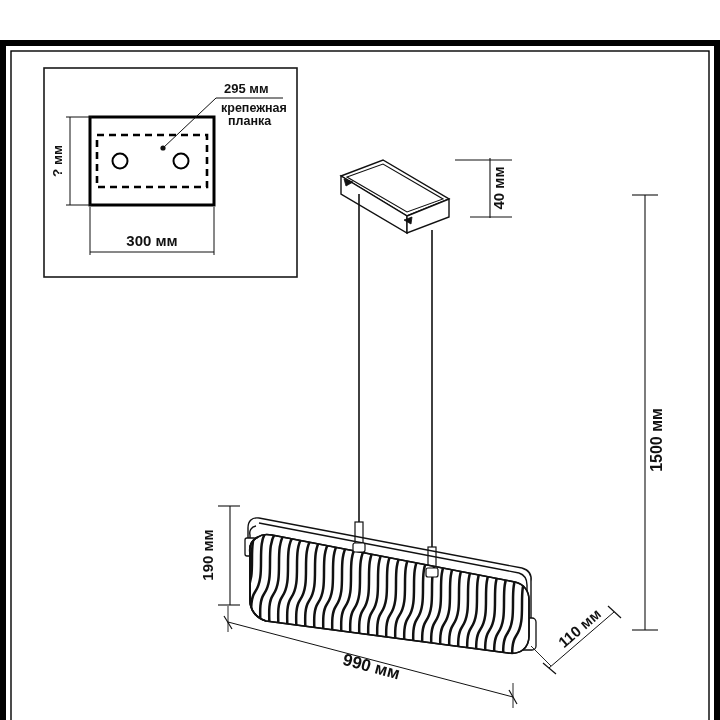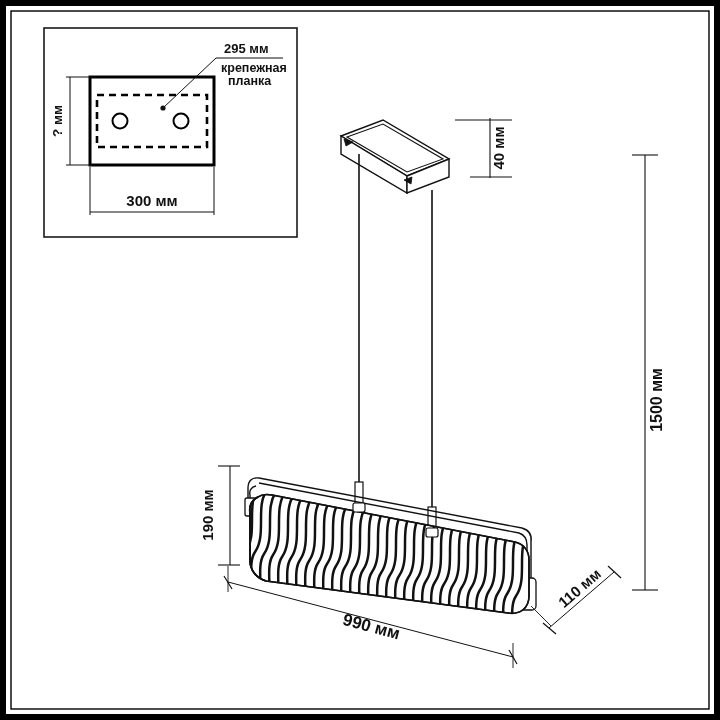--- a/index.html
+++ b/index.html
@@ -1,18 +1,18 @@
 <!DOCTYPE html>
 <html><head>
 <meta charset="utf-8">
 <style>
   html,body{margin:0;padding:0;background:#fff;}
   body{width:720px;height:720px;overflow:hidden;
        font-family:"Liberation Sans",sans-serif;}
-  #stage{position:relative;width:720px;height:648px;background:#d946ef;}
+  #stage{position:relative;width:720px;height:648px;background:#d946ef;margin-top:40px;}
   #stage svg{position:absolute;left:0;top:0;}
   .dimtext{font-family:"Liberation Sans",sans-serif;font-weight:700;fill:#111111;}
   .calltext{font-family:"Liberation Sans",sans-serif;font-weight:700;fill:#111111;}
 </style>
 </head>
 <body>
 
 <div id="stage">
 
 <svg width="720" height="720" viewBox="0 0 720 720">

